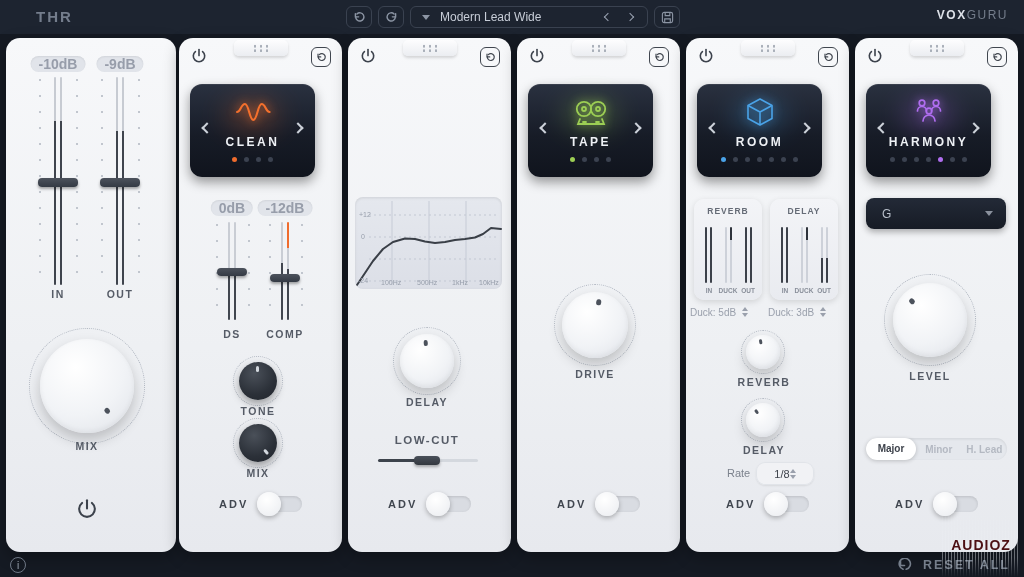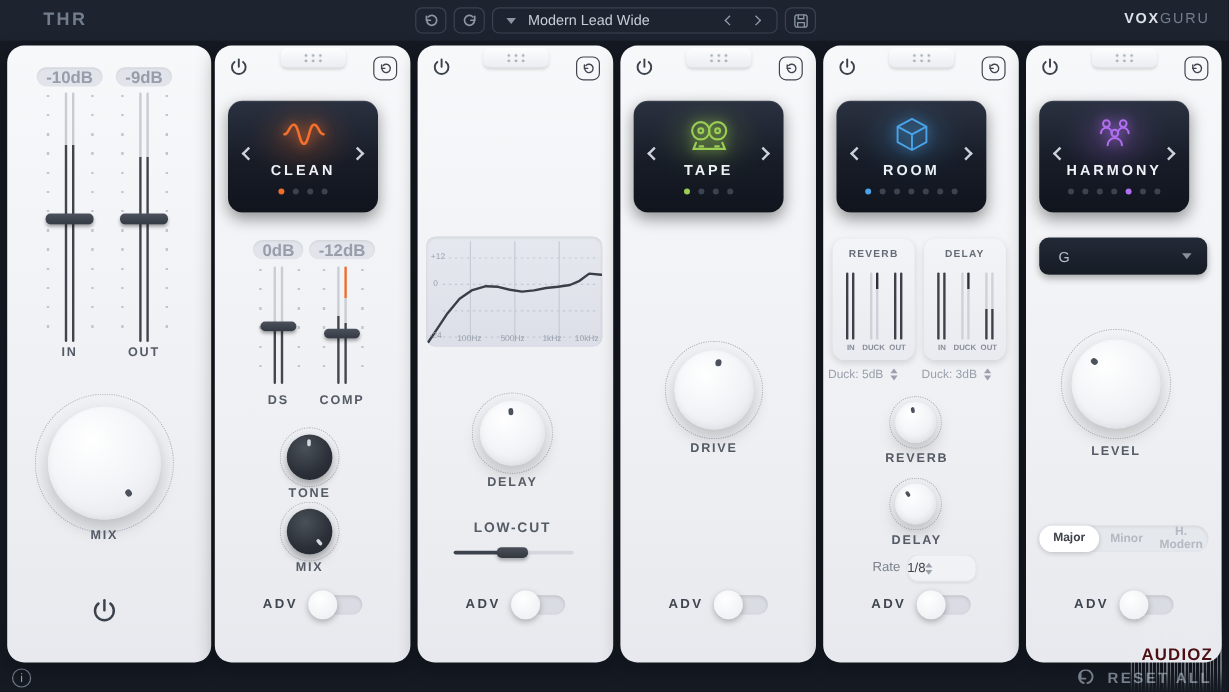--- a/index.html
+++ b/index.html
@@ -98,21 +98,21 @@
 
   
   .hslider-track { position:absolute; left:30px; top:421px; width:100px; height:3px; border-radius:2px;
                    background:linear-gradient(90deg,#3d434c 0 38%,#d4d8de 38% 100%); }
   .hs-handle { position:absolute; left:36px; top:-3px; width:26px; height:9px; border-radius:4px;
                background:linear-gradient(180deg,#4a505a,#33383f); box-shadow:0 2px 3px rgba(0,0,0,.3); }
   .raterow { position:absolute; top:424px; left:0; width:163px; height:24px; }
   .rate-lbl { position:absolute; left:41px; top:5px; font-size:11px; color:#7c828d; }
   .rate-field { position:absolute; left:70px; top:0; width:58px; height:23px; border-radius:9px; background:#f1f2f5;
                 box-shadow:inset 0 0 0 1px #e1e4e9, 0 1px 2px rgba(0,0,0,.08);
-                display:flex; align-items:center; justify-content:flex-start; gap:0; font-size:11px; color:#3e434c; }
+                display:flex; align-items:center; justify-content:center; gap:0; font-size:11px; color:#3e434c; }
   .keysel { position:absolute; left:11px; width:140px; top:160px; height:31px; border-radius:8px;
             background:linear-gradient(180deg,#232a37,#161b25); box-shadow:0 3px 6px rgba(0,0,0,.3);
             display:flex; align-items:center; }
   .key-val { margin-left:16px; font-size:12px; color:#b9c0cb; }
   .keysel .caret-down { margin-left:auto; margin-right:13px; border-top-color:#8a919d; }
   .seg { position:absolute; left:11px; top:400px; width:141px; height:22px; border-radius:12px; background:#e5e8ed;
          box-shadow:inset 0 1px 3px rgba(0,0,0,.09); display:flex; align-items:center; }
   .seg-opt { flex:1; text-align:center; font-size:10px; font-weight:bold; color:#b4b9c2; }
   .seg-opt.active { flex:0 0 50px; height:22px; line-height:22px; background:#ffffff; border-radius:12px;
                     color:#3d424b; box-shadow:0 1px 4px rgba(0,0,0,.2); }
@@ -570,21 +570,21 @@
     <div class="knob" style="left:38px;top:245px;width:74px;height:74px;">
       <div class="rot" style="transform:rotate(-45deg);">
           <div class="mark"></div>
         </div>
     </div>
     <div class="ulabel" style="left:75px;top:332px;">LEVEL</div>
 
     <div class="seg">
       <span class="seg-opt active">Major</span>
       <span class="seg-opt">Minor</span>
-      <span class="seg-opt">H. Modern</span>
+      <span class="seg-opt">H. Lead</span>
     </div>
 
     <div class="adv">
       <span class="adv-lbl">ADV</span>
       <span class="toggle">
           <span class="tknob"></span>
         </span>
     </div>
   </div>
 

